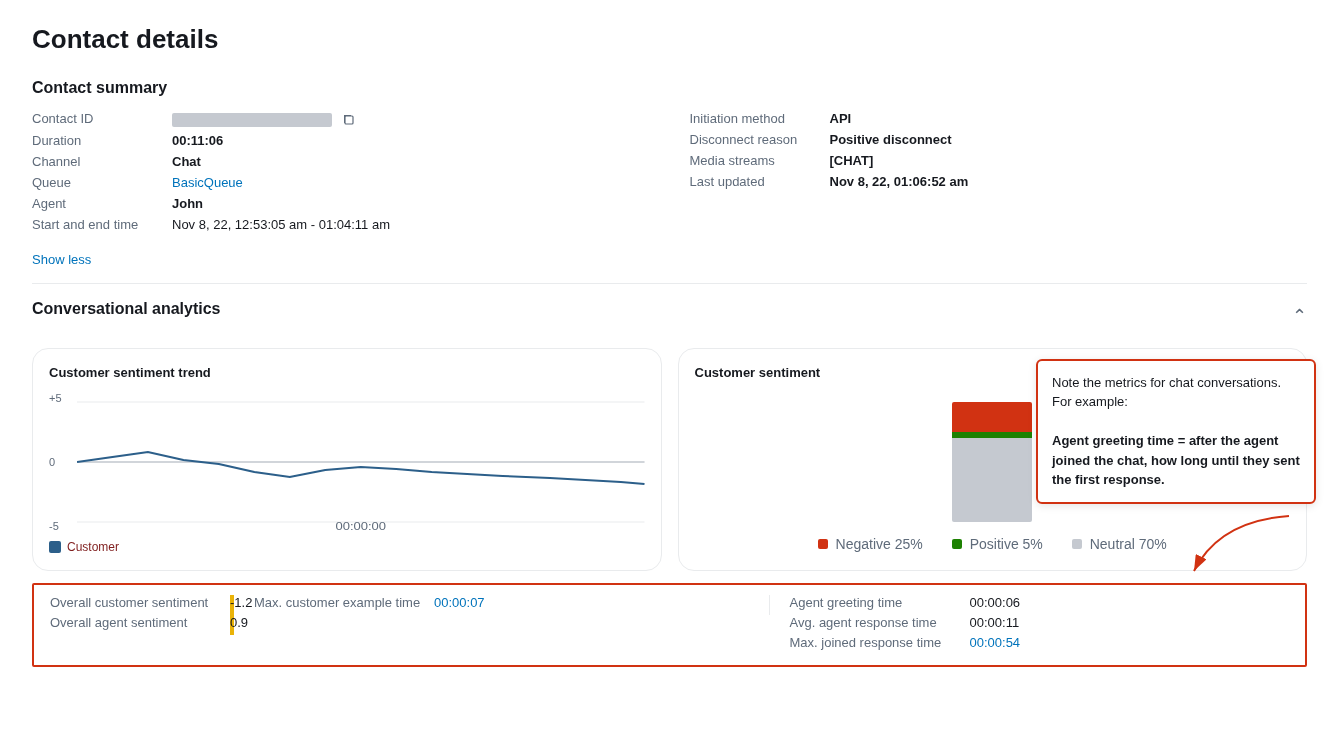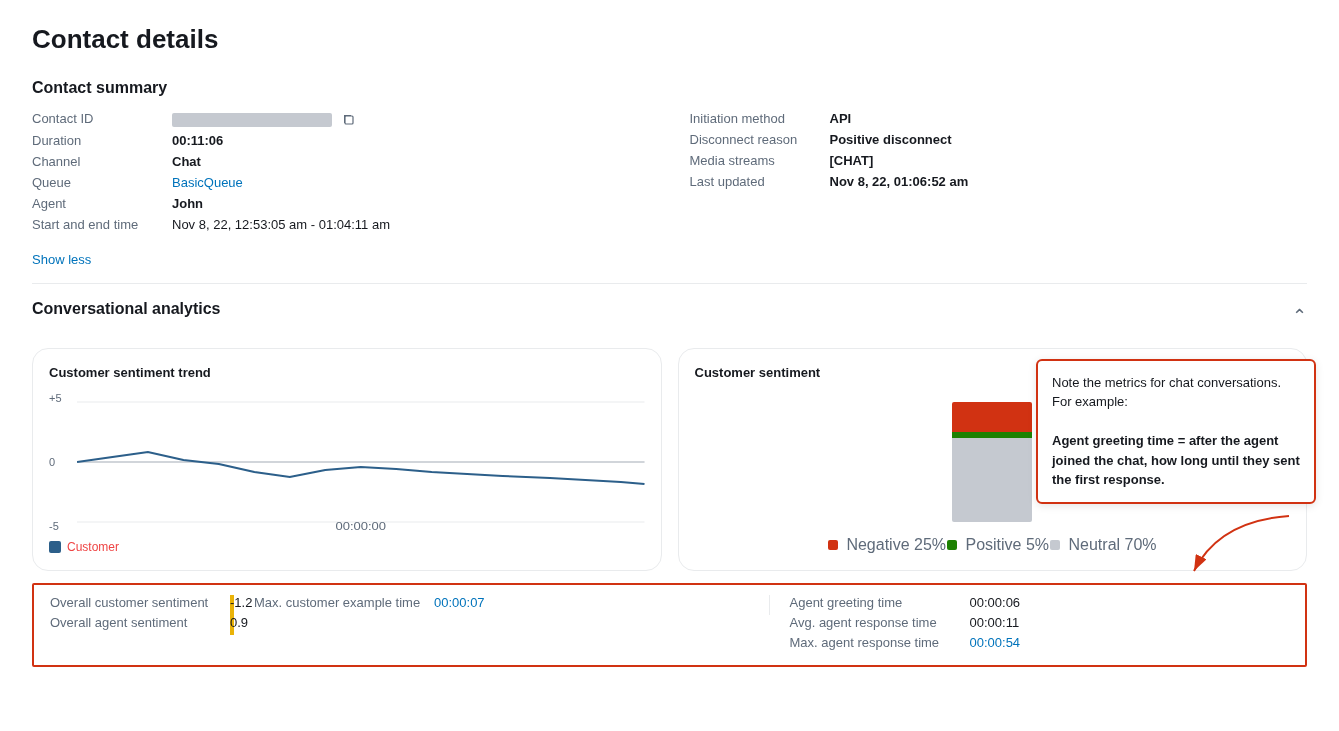--- a/index.html
+++ b/index.html
@@ -138,21 +138,21 @@
       right: 0;
       top: 0;
       height: 100%;
     }
     .trend-legend {
       display: flex;
       align-items: center;
       gap: 6px;
       margin-top: 8px;
       font-size: 12px;
-      color: #ef4444;
+      color: #7f1d1d;
     }
     .legend-square {
       width: 12px;
       height: 12px;
       display: inline-block;
       border-radius: 2px;
     }
     
     .sentiment-chart-area {
       display: flex;
@@ -167,23 +167,23 @@
       flex-direction: column-reverse;
       border-radius: 2px;
       overflow: hidden;
     }
     .bar-segment {
       width: 100%;
     }
     .sentiment-legend {
       display: flex;
       align-items: center;
-      gap: 1px;
+      gap: 29px;
       margin-top: 14px;
-      font-size: 16px;
+      font-size: 14px;
       color: #5f6b7a;
       flex-wrap: wrap;
       justify-content: center;
     }
     .legend-dot {
       display: inline-block;
       width: 10px;
       height: 10px;
       border-radius: 2px;
       margin-right: 4px;
@@ -463,19 +463,19 @@
       <div class="metrics-agent">
         <div class="metric-row">
           <span class="metric-label">Agent greeting time</span>
           <span class="metric-value">00:00:06</span>
         </div>
         <div class="metric-row">
           <span class="metric-label">Avg. agent response time</span>
           <span class="metric-value">00:00:11</span>
         </div>
         <div class="metric-row">
-          <span class="metric-label">Max. agent response time</span>
+          <span class="metric-label">Max. joined response time</span>
           <span class="metric-value link">00:00:54</span>
         </div>
       </div>
     </div>
   </div>
 </div>
 
 </body></html>

